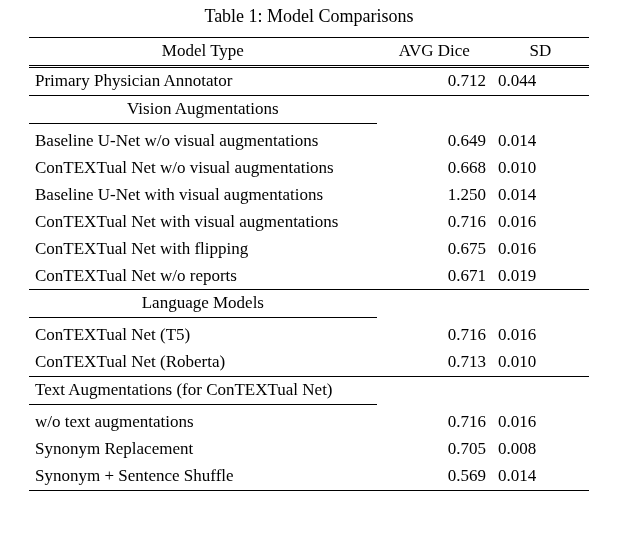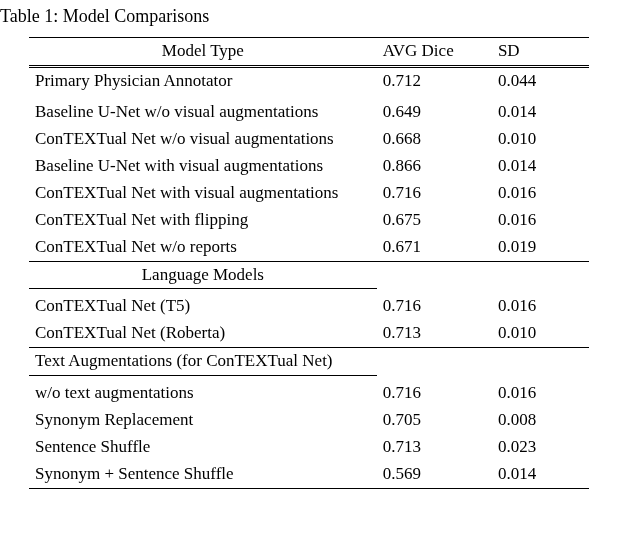--- a/index.html
+++ b/index.html
@@ -11,43 +11,44 @@
     color: #000000;
   }
   .page {
     width: 618px;
     height: 548px;
     position: relative;
     box-sizing: border-box;
     padding-top: 6px;
   }
   .caption {
+    text-align: center;
     font-size: 18px;
     margin-bottom: 10px;
   }
   table {
     border-collapse: collapse;
     margin: 0 auto;
     width: 560px;
     font-size: 17px;
   }
   td {
     padding: 2px 6px;
     line-height: 1.35;
     vertical-align: baseline;
   }
   .col-model { width: 360px; }
-  .col-dice  { width: 110px; text-align: left; }
+  .col-dice  { width: 110px; text-align: right; }
   .col-sd    { width: 90px;  text-align: left; }
   .num { font-variant-numeric: lining-nums tabular-nums; }
   .rule-top td    { border-top: 1.5px solid #000; }
   .rule-mid td    { border-top: 1px solid #000; }
   .rule-dbl td    { border-top: 3px double #000; }
   .rule-bottom td { border-bottom: 1.5px solid #000; }
-  .hdr td { text-align: left; }
+  .hdr td { text-align: center; }
   .hdr .col-model { text-align: center; }
   .section .col-model { text-align: center; }
   .row .col-model { text-align: left; }
   .single .col-model { text-align: left; }
   .bold { font-weight: normal; }
   .partial-rule .col-model { border-bottom: 1px solid #000; }
   .spacer td { padding: 0; height: 4px; }
 </style>
 </head>
 <body>
@@ -64,38 +65,43 @@
       <td class="col-dice">AVG Dice</td>
       <td class="col-sd">SD</td>
     </tr>
 
     <tr class="single rule-dbl">
       <td class="col-model">Primary Physician Annotator</td>
       <td class="col-dice num">0.712</td>
       <td class="col-sd num">0.044</td>
     </tr>
 
+    <tr class="section rule-mid partial-rule">
+      <td class="col-model">Vision Augmentations</td>
+      <td class="col-dice"></td>
+      <td class="col-sd"></td>
+    </tr>
     <tr class="spacer">
           <td></td>
           <td></td>
           <td></td>
         </tr>
     <tr class="row">
       <td class="col-model">Baseline U-Net w/o visual augmentations</td>
       <td class="col-dice num">0.649</td>
       <td class="col-sd num">0.014</td>
     </tr>
     <tr class="row">
       <td class="col-model">ConTEXTual Net w/o visual augmentations</td>
       <td class="col-dice num">0.668</td>
       <td class="col-sd num">0.010</td>
     </tr>
     <tr class="row">
       <td class="col-model">Baseline U-Net with visual augmentations</td>
-      <td class="col-dice num">0.866</td>
+      <td class="col-dice num">1.250</td>
       <td class="col-sd num">0.014</td>
     </tr>
     <tr class="row">
       <td class="col-model">ConTEXTual Net with visual augmentations</td>
       <td class="col-dice num bold">0.716</td>
       <td class="col-sd num">0.016</td>
     </tr>
     <tr class="row">
       <td class="col-model">ConTEXTual Net with flipping</td>
       <td class="col-dice num">0.675</td>
@@ -141,25 +147,20 @@
     <tr class="row">
       <td class="col-model">w/o text augmentations</td>
       <td class="col-dice num bold">0.716</td>
       <td class="col-sd num">0.016</td>
     </tr>
     <tr class="row">
       <td class="col-model">Synonym Replacement</td>
       <td class="col-dice num">0.705</td>
       <td class="col-sd num">0.008</td>
     </tr>
-    <tr class="row">
-      <td class="col-model">Sentence Shuffle</td>
-      <td class="col-dice num">0.713</td>
-      <td class="col-sd num">0.023</td>
-    </tr>
     <tr class="row rule-bottom">
       <td class="col-model">Synonym + Sentence Shuffle</td>
       <td class="col-dice num">0.569</td>
       <td class="col-sd num">0.014</td>
     </tr>
   </tbody>
     </table>
 </div>
 
 </body></html>

